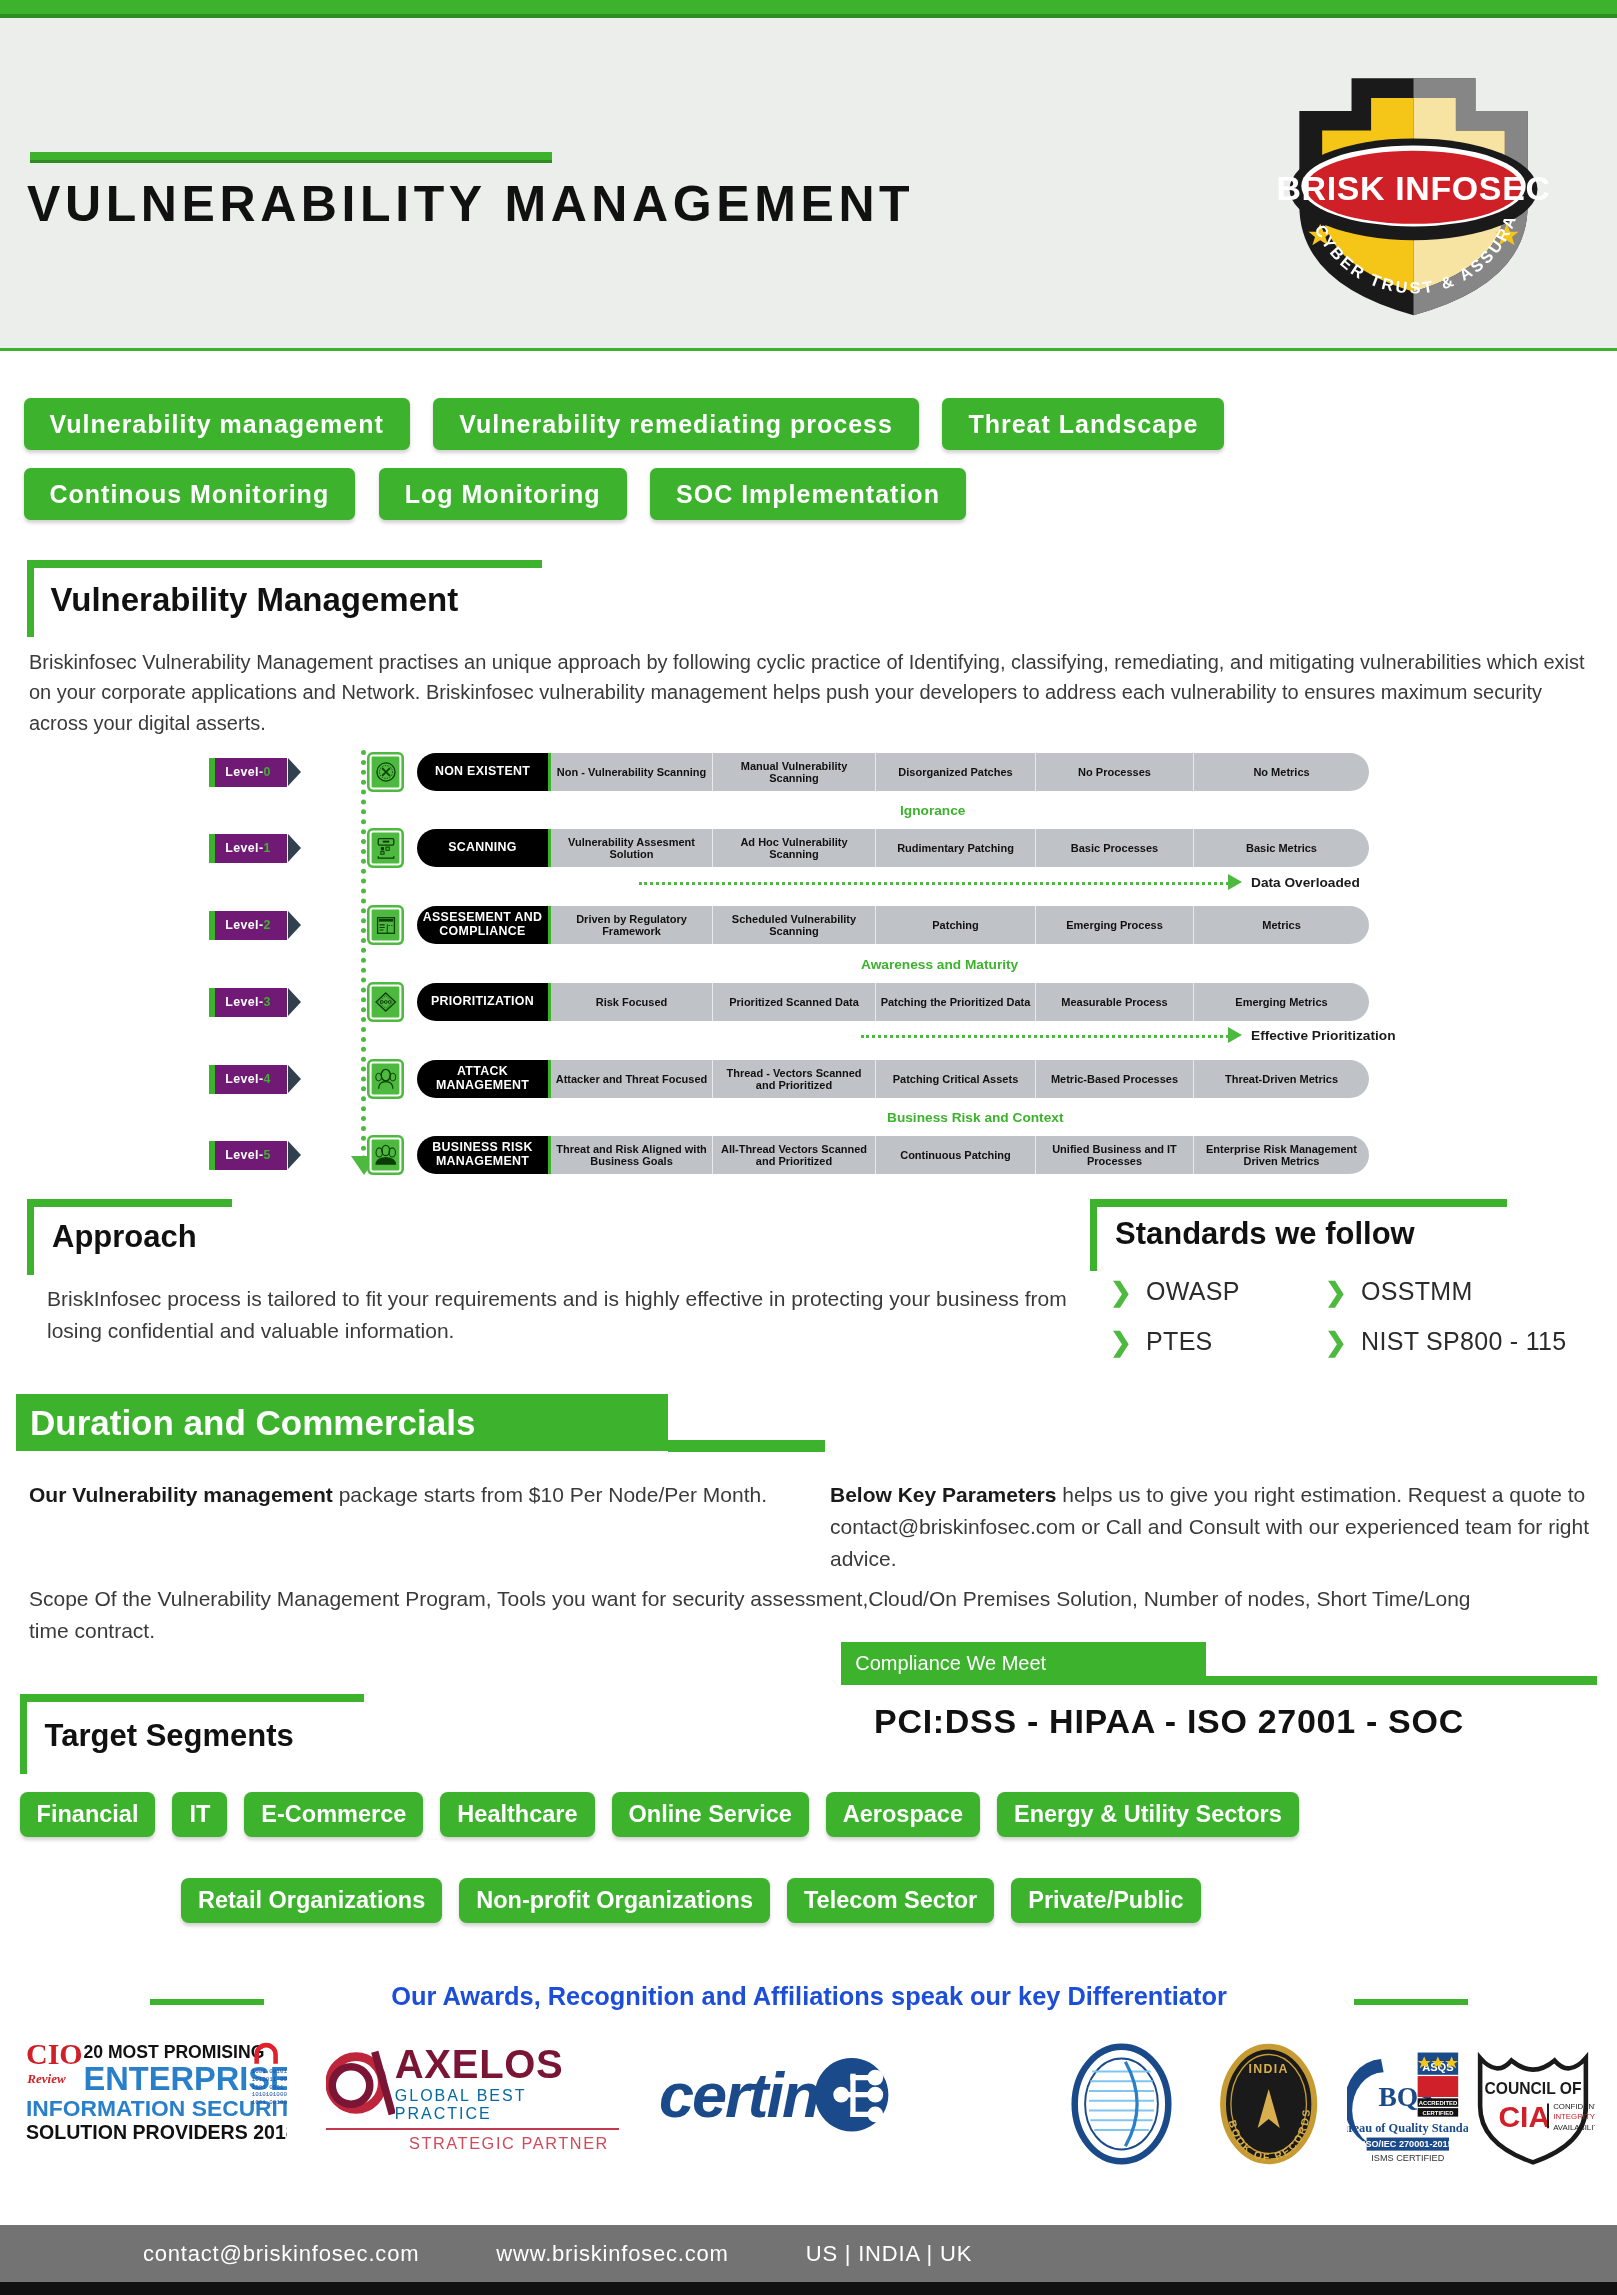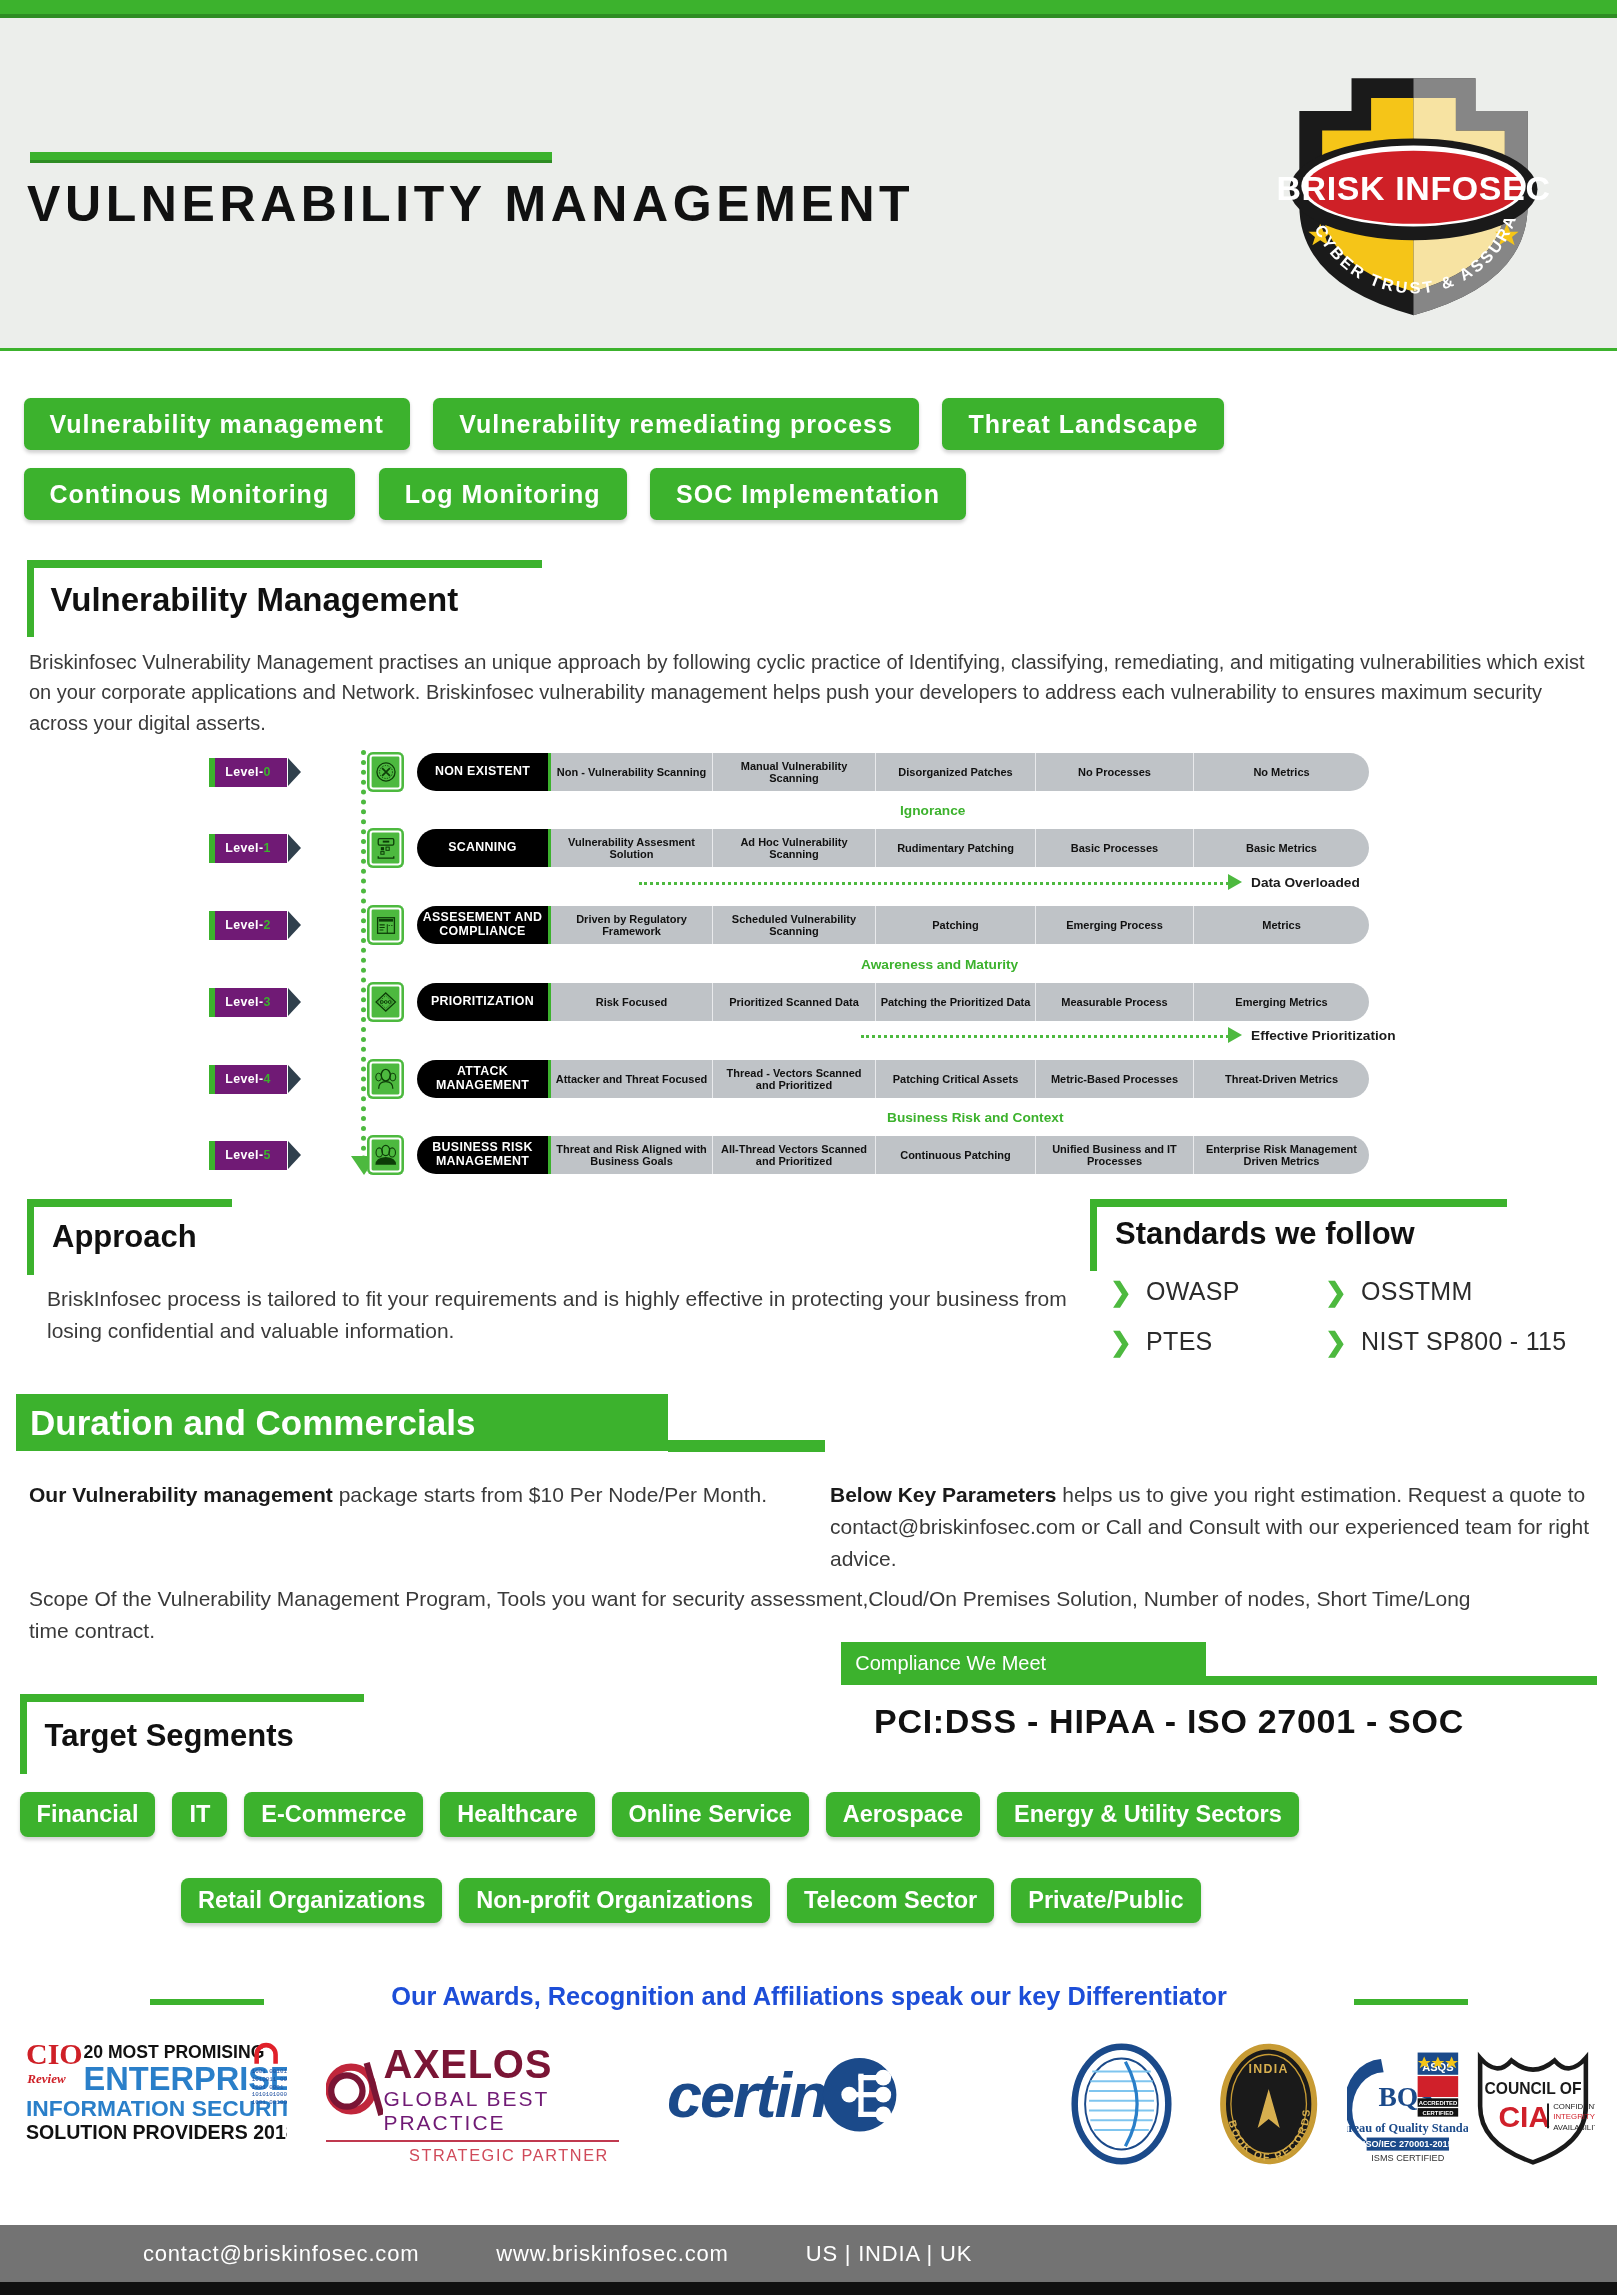--- a/index.html
+++ b/index.html
@@ -149,21 +149,21 @@
     font-size:25.4px; font-weight:700; color:#1d4ed8; white-space:nowrap;
     font-family:"Liberation Sans", sans-serif;
   }
   .awards-strip { position:absolute; left:0; top:2028px; width:1618px; height:150px; }
 
   
   .cio { position:absolute; left:26px; top:6.5px; width:261px; }
 
   .axelos { position:absolute; left:326px; top:14.3px; width:293px; }
   .axelos .ax-name { font-size:40px; font-weight:700; color:#7a1535; letter-spacing:0.7px; }
-  .axelos .ax-sub  { font-size:21px; color:#701a75; letter-spacing:2px; }
+  .axelos .ax-sub  { font-size:16px; color:#0369a1; letter-spacing:2px; }
   .axelos .ax-line { height:2px; background:#c0394f; margin:5.2px 0 3.9px; }
   .axelos .ax-part { font-size:16.3px; color:#d04a5a; letter-spacing:1.6px; }
 
   .certin { position:absolute; left:659px; top:26px; }
   .certin .ct { font-size:63px; font-weight:700; color:#1b4a8a; font-style:italic; letter-spacing:-2px; }
 
   .roundlogo { position:absolute; border-radius:50%; }
 
   .coc { position:absolute; left:1471px; top:18px; width:124px; }
 
@@ -512,21 +512,21 @@
         <div>
           <div class="ax-name">AXELOS</div>
           <div class="ax-sub">GLOBAL BEST PRACTICE</div>
         </div>
       </div>
       <div class="ax-line"></div>
       <div class="ax-part" style="padding-left:83px;">STRATEGIC PARTNER</div>
     </div>
 
     <div class="certin">
-      <div style="display:flex; align-items:center;margin-left:8px;">
+      <div style="display:flex; align-items:center;">
         <span class="ct">certin</span>
         <svg width="82" height="82" viewBox="0 0 125 125" style="margin-left:-7.8px;">
           <path d="M62 6 a56 56 0 1 1 -0.1 0 Z M18 62 h30" fill="#1b4a8a"></path>
           <g fill="#ffffff">
             <rect x="46" y="58" width="52" height="8"></rect>
             <rect x="60" y="30" width="8" height="34"></rect>
             <rect x="60" y="62" width="8" height="34"></rect>
             <rect x="60" y="32" width="38" height="8"></rect>
             <rect x="60" y="88" width="38" height="8"></rect>
             <circle cx="46" cy="62" r="12"></circle>

